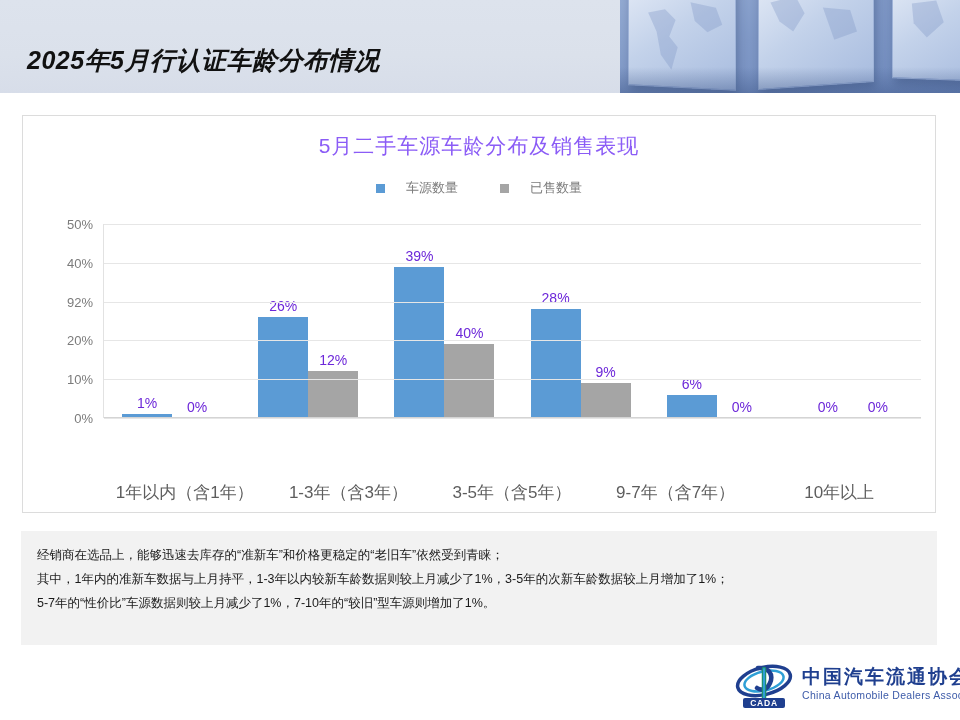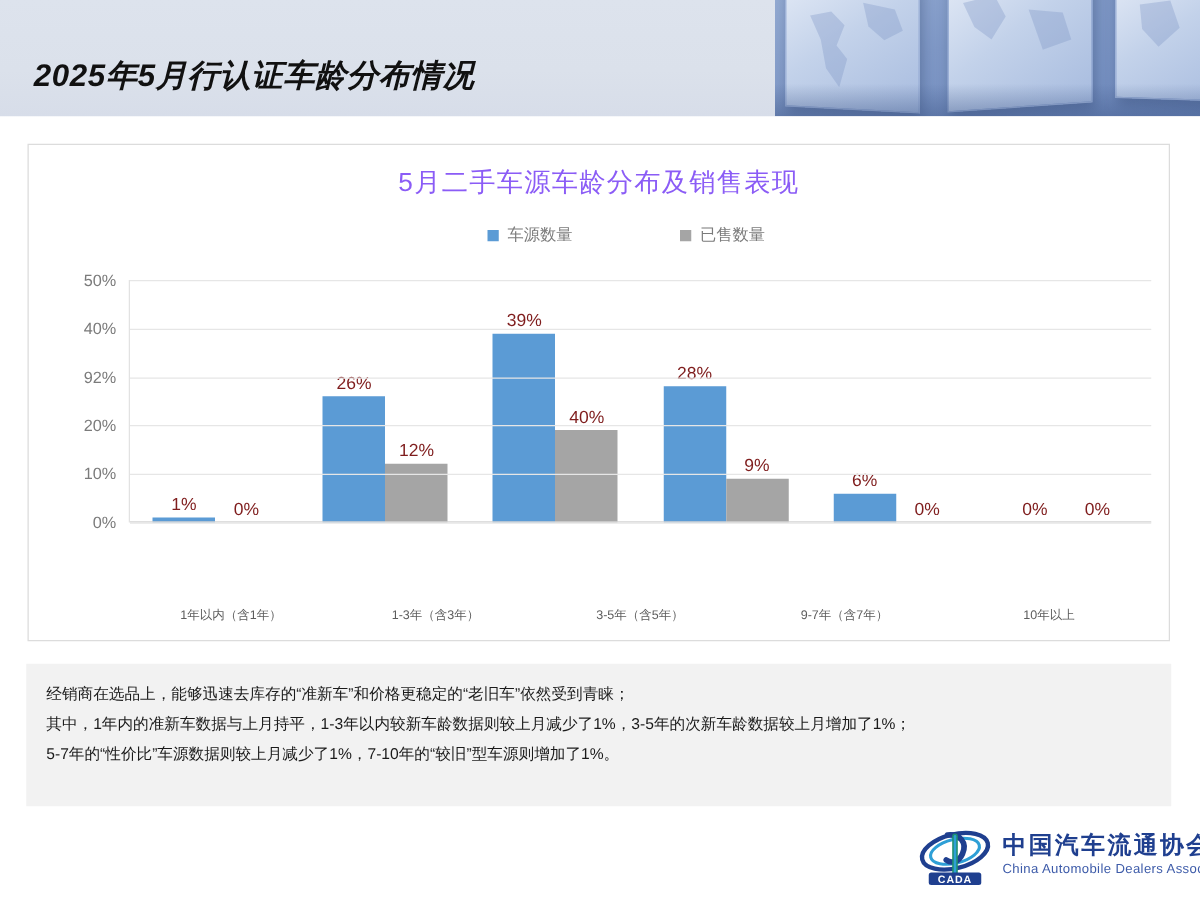--- a/index.html
+++ b/index.html
@@ -66,21 +66,21 @@
     position: absolute; left: 0; top: 16px; width: 100%;
     text-align: center;
     font-size: 21px; color: #8b5cf6;
     letter-spacing: 1px;
   }
   .chart-legend {
     position: absolute; left: 0; top: 63px; width: 100%;
     display: flex; justify-content: center; align-items: center;
     gap: 42px;
   }
-  .legend-item { display: flex; align-items: center; gap: 7px; margin-left: 44px; }
+  .legend-item { display: flex; align-items: center; gap: 21px; }
   .legend-swatch { width: 9px; height: 9px; display: inline-block; }
   .legend-label { font-size: 13px; color: #7b7b7b; }
 
   .plot {
     position: absolute; left: 36px; top: 108px;
     width: 862px; height: 194px;
   }
   .y-axis {
     position: absolute; left: 0; top: 0; width: 40px; height: 100%;
   }
@@ -117,32 +117,32 @@
     display: flex; align-items: flex-end;
     justify-content: center;
   }
   .bar {
     width: 50px;
     background: #5b9bd5;
   }
   .bar.gray { background: #a5a5a5; }
   .bar-label {
     position: absolute; left: 50%; transform: translateX(-50%);
-    font-size: 14px; color: #7f1d1d;
+    font-size: 14px; color: #6d28d9;
     white-space: nowrap;
   }
 
   .x-axis {
     position: absolute; left: 80px; top: 364px;
     width: 818px; height: 32px;
     display: flex;
   }
   .x-tick {
     flex: 1 1 0; text-align: center;
-    font-size: 10px; color: #5d5d5d;
+    font-size: 17px; color: #5d5d5d;
     white-space: nowrap;
     line-height: 26px;
   }
 
   
   .notes {
     position: absolute; left: 21px; top: 531px;
     width: 916px; height: 114px;
     background: #f2f2f2;
     padding: 12px 16px 0 16px;

